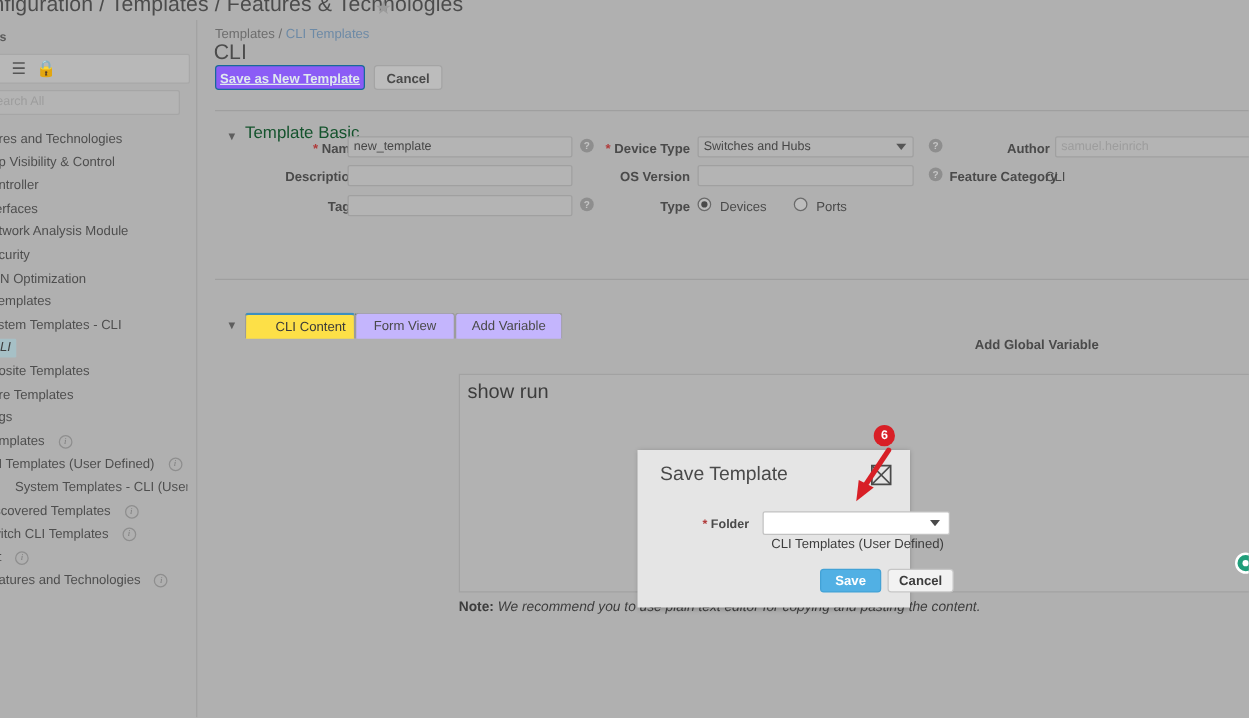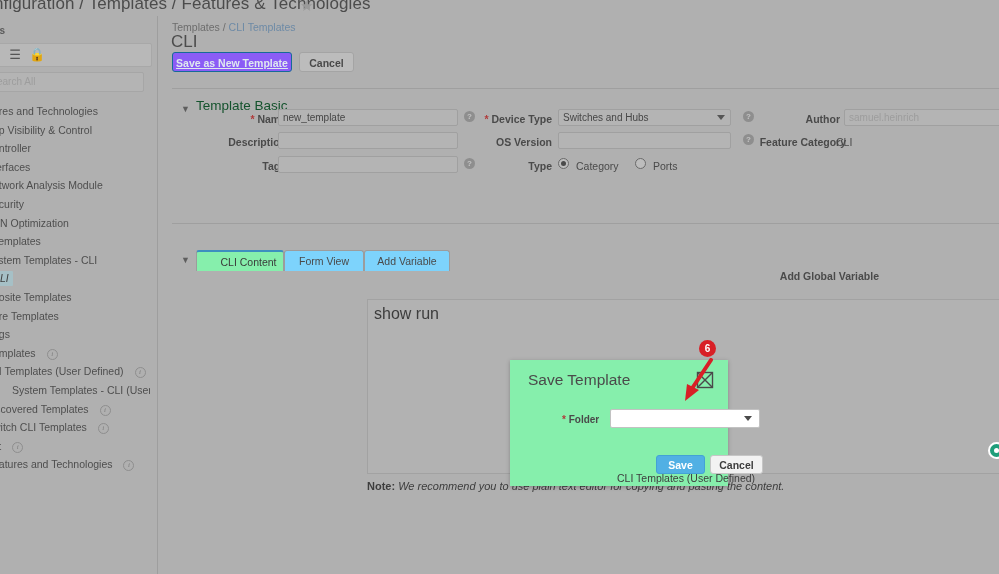--- a/index.html
+++ b/index.html
@@ -299,32 +299,32 @@
     content: "";
     position: absolute;
     left: 2px; top: 2px;
     width: 5px; height: 5px;
     border-radius: 50%;
     background: #4a4a4a;
   }
   .tab {
     position: absolute;
     height: 21px;
-    background: #7dd3fc;
+    background: #c4b5fd;
     border: 1px solid #9c9c9c;
     border-bottom: none;
     border-radius: 3px 3px 0 0;
     font-size: 10.5px;
     color: #4a4a4a;
     line-height: 21px;
     text-align: center;
     box-sizing: border-box;
   }
   .tab.active {
-    background: #86efac;
+    background: #fde047;
     border-top: 2px solid #3d8fbf;
     color: #3a3a3a;
     padding-left: 17px;
   }
 
   .agv-label {
     position: absolute;
     right: 120px; top: 254px;
     font-size: 10.5px;
     font-weight: bold;
@@ -372,21 +372,21 @@
     width: 5px; height: 5px;
     border-radius: 50%;
     background: #ffffff;
   }
 
   
   .modal {
     position: absolute;
     left: 510px; top: 360px;
     width: 218px; height: 126px;
-    background: #86efac;
+    background: #e5e5e5;
     box-shadow: 0 1px 4px rgba(0,0,0,.25);
   }
   .modal-title {
     position: absolute;
     left: 18px; top: 11px;
     font-size: 15.5px;
     color: #4a4a4a;
   }
   .modal-close {
     position: absolute;
@@ -409,21 +409,20 @@
     background: #ffffff;
     border: 1px solid #c2c2c2;
     border-radius: 2px;
     box-sizing: border-box;
   }
   .modal-select span {
     position: absolute;
     left: 6px; top: 19px;
     font-size: 10.5px;
     color: #3d3d3d;
-    margin-top: 43px;
   }
   .modal-select .arw {
     position: absolute;
     right: 7px; top: 6px;
     width: 0; height: 0;
     border-left: 4px solid transparent;
     border-right: 4px solid transparent;
     border-top: 5px solid #4a4a4a;
   }
 
@@ -570,21 +569,21 @@
     <div class="flabel" style="left:316px; top:120px; width:78px">OS Version</div>
     <div class="finput" style="left:400px; top:116px; width:173px">
       <span></span>
     </div>
     <div class="qmark" style="left:585px; top:118px">?</div>
     <div class="flabel" style="left:600px; top:120px; width:88px">Feature Category</div>
     <div class="ftext" style="left:678px; top:120px">CLI</div>
 
     <div class="flabel" style="left:330px; top:144px; width:64px">Type</div>
     <div class="radio on" style="left:400px; top:142px"></div>
-    <div class="ftext" style="left:418px; top:144px">Category</div>
+    <div class="ftext" style="left:418px; top:144px">Devices</div>
     <div class="radio" style="left:477px; top:142px"></div>
     <div class="ftext" style="left:495px; top:144px">Ports</div>
 
     <div class="flabel" style="left:614px; top:97px; width:68px">Author</div>
     <div class="finput ph" style="left:686px; top:93px; width:160px">
       <span>samuel.heinrich</span>
     </div>
 
     <div class="divider" style="top:207px"></div>
 

